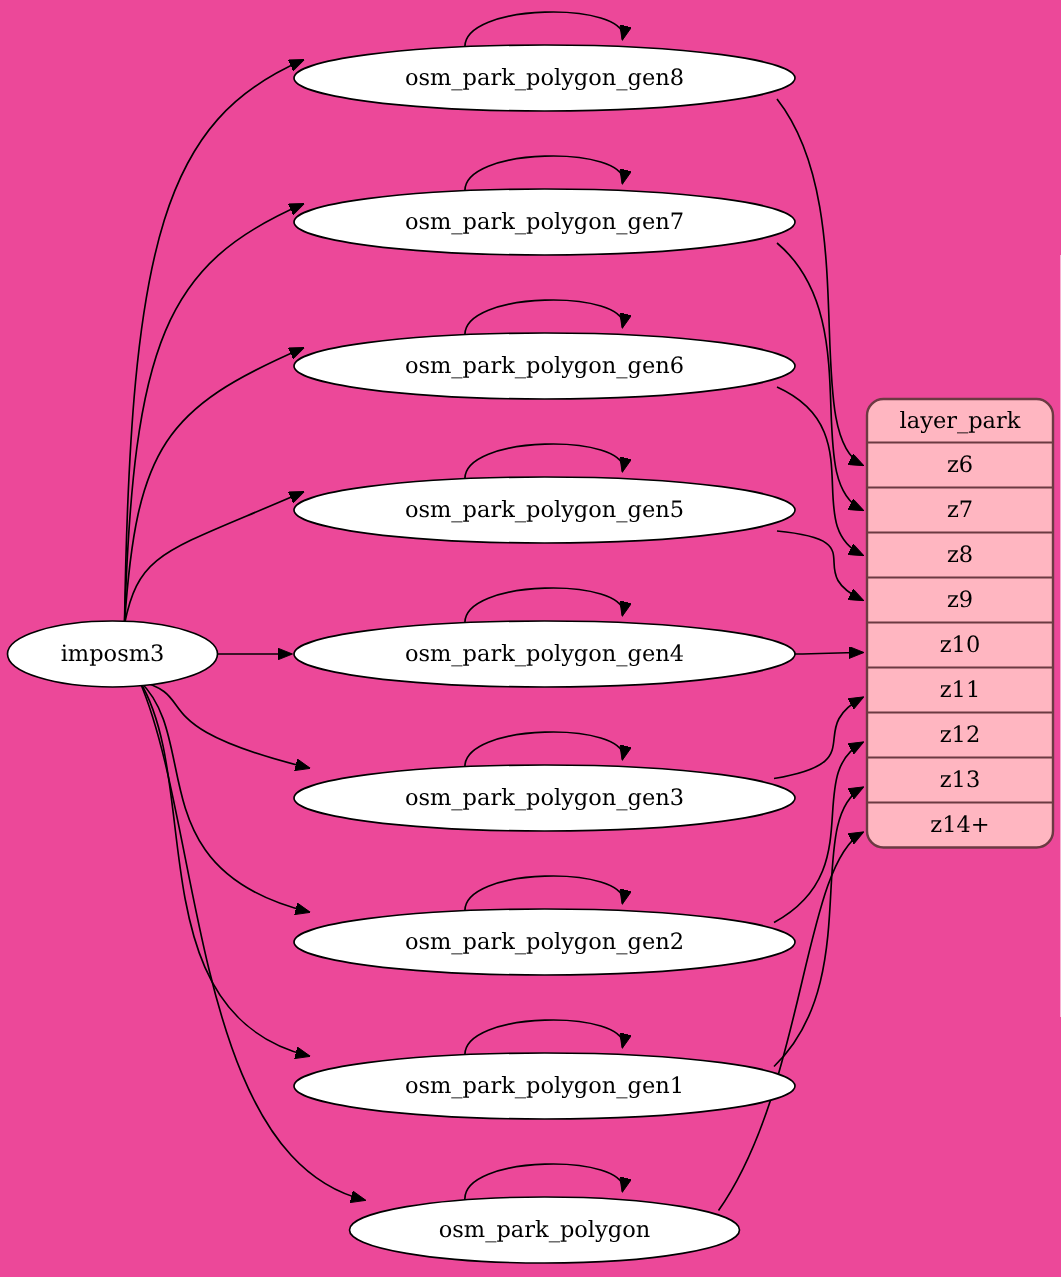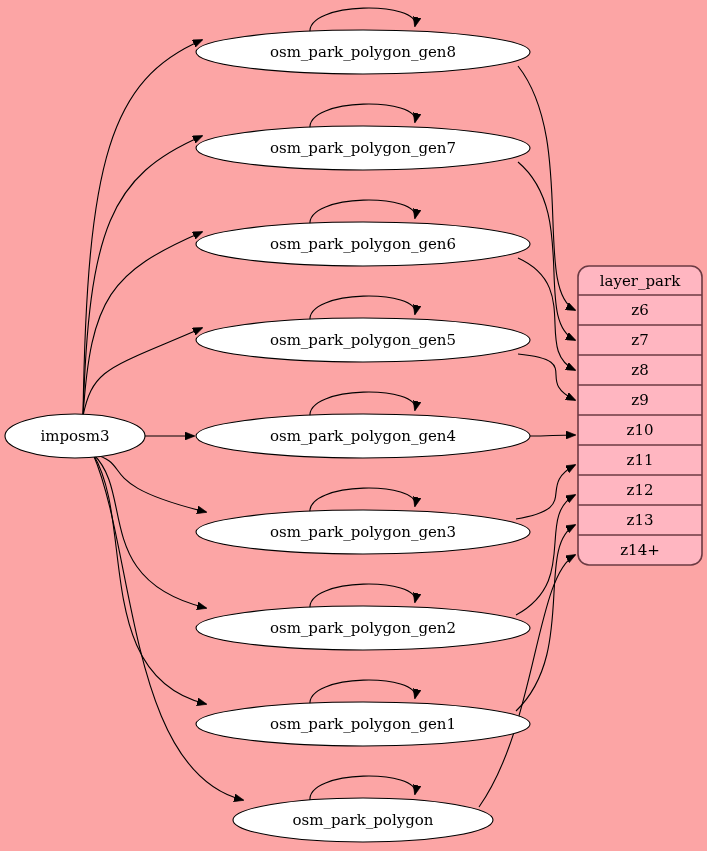--- a/index.html
+++ b/index.html
@@ -1,16 +1,16 @@
 <!DOCTYPE html>
 <html><head>
 <meta charset="utf-8">
 <style>
   html,body{margin:0;padding:0;background:#ffffff;}
-  #stage{position:relative;width:707px;height:851px;background:#fca5a5;overflow:hidden;
+  #stage{position:relative;width:707px;height:851px;background:#ec4899;overflow:hidden;
          font-family:"DejaVu Serif","Liberation Serif",serif;}
   #graph-svg{position:absolute;left:0;top:0;width:707px;height:851px;}
   .node-ellipse{fill:#ffffff;stroke:#000000;stroke-width:1.1;}
   .node-label{font-family:"DejaVu Serif","Liberation Serif",serif;font-size:15px;fill:#000000;
               text-anchor:middle;dominant-baseline:middle;}
   .edge-path{fill:none;stroke:#000000;stroke-width:1.1;}
   .edge-arrow{fill:#000000;stroke:#000000;stroke-width:0.6;}
   .tbl-label{font-family:"DejaVu Serif","Liberation Serif",serif;font-size:15px;fill:#000000;
              text-anchor:middle;dominant-baseline:middle;}
   .tbl-title{font-family:"DejaVu Serif","Liberation Serif",serif;font-size:15px;fill:#000000;

